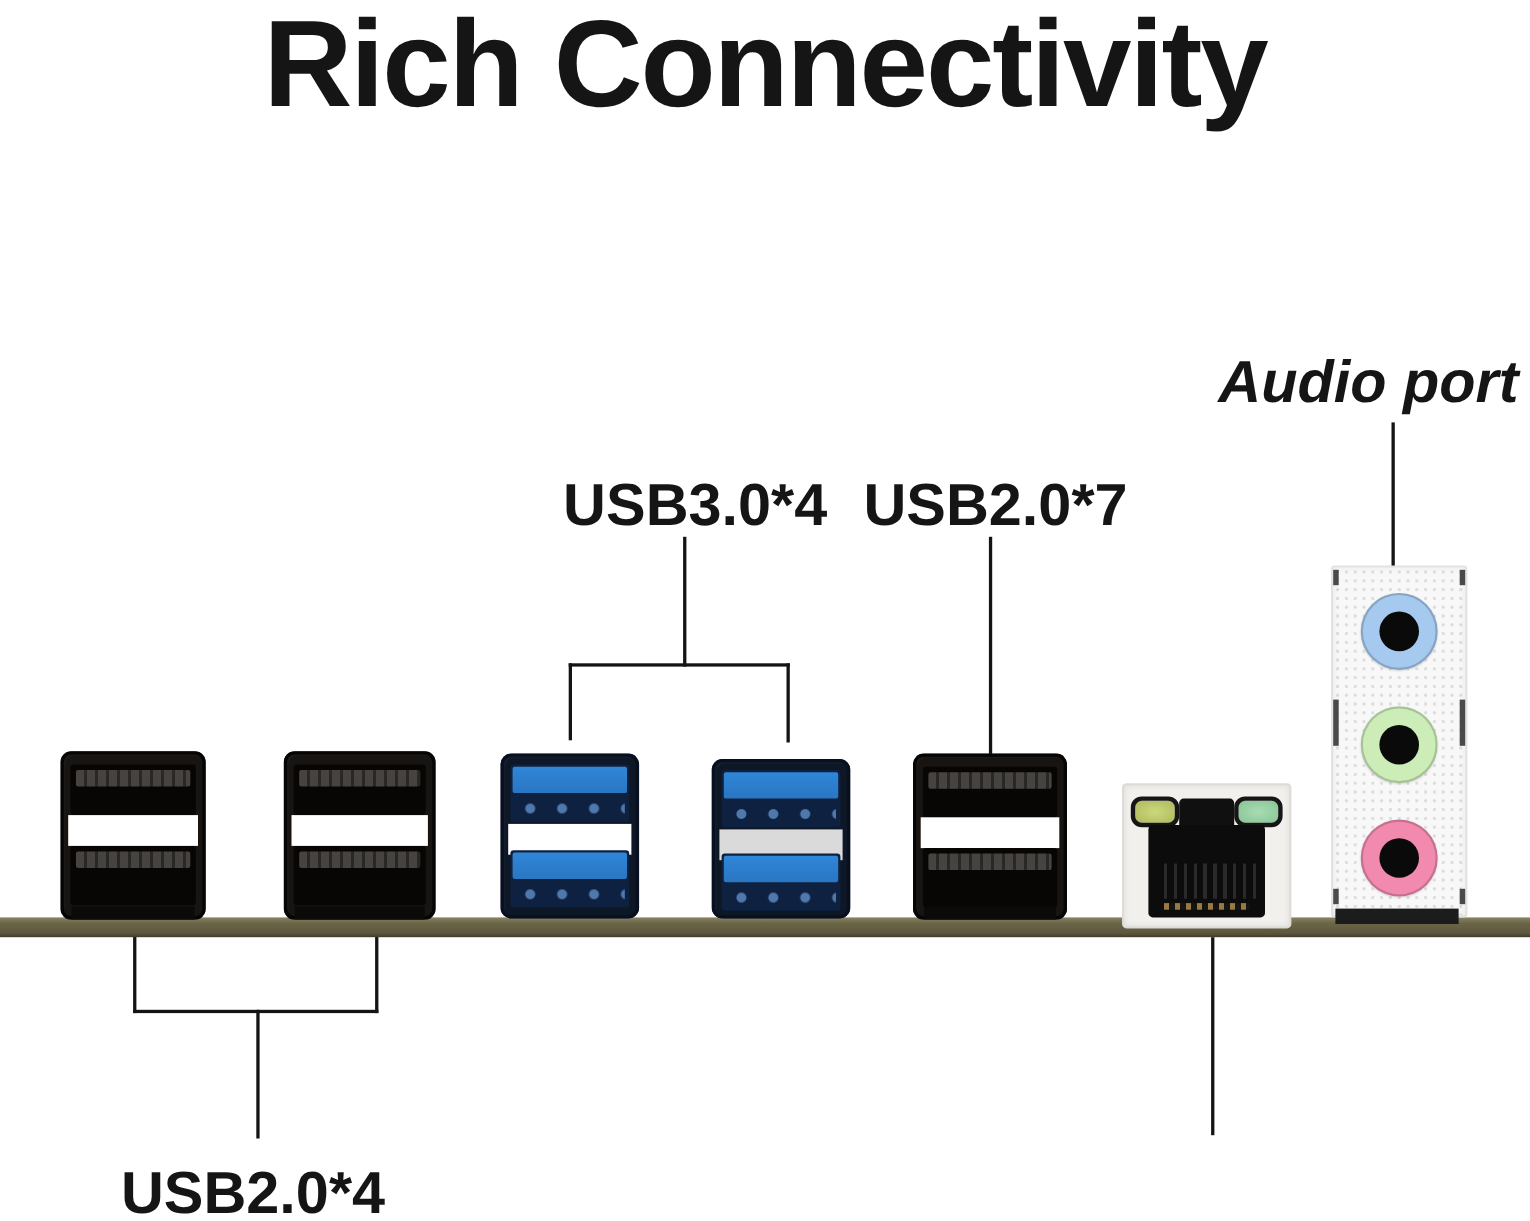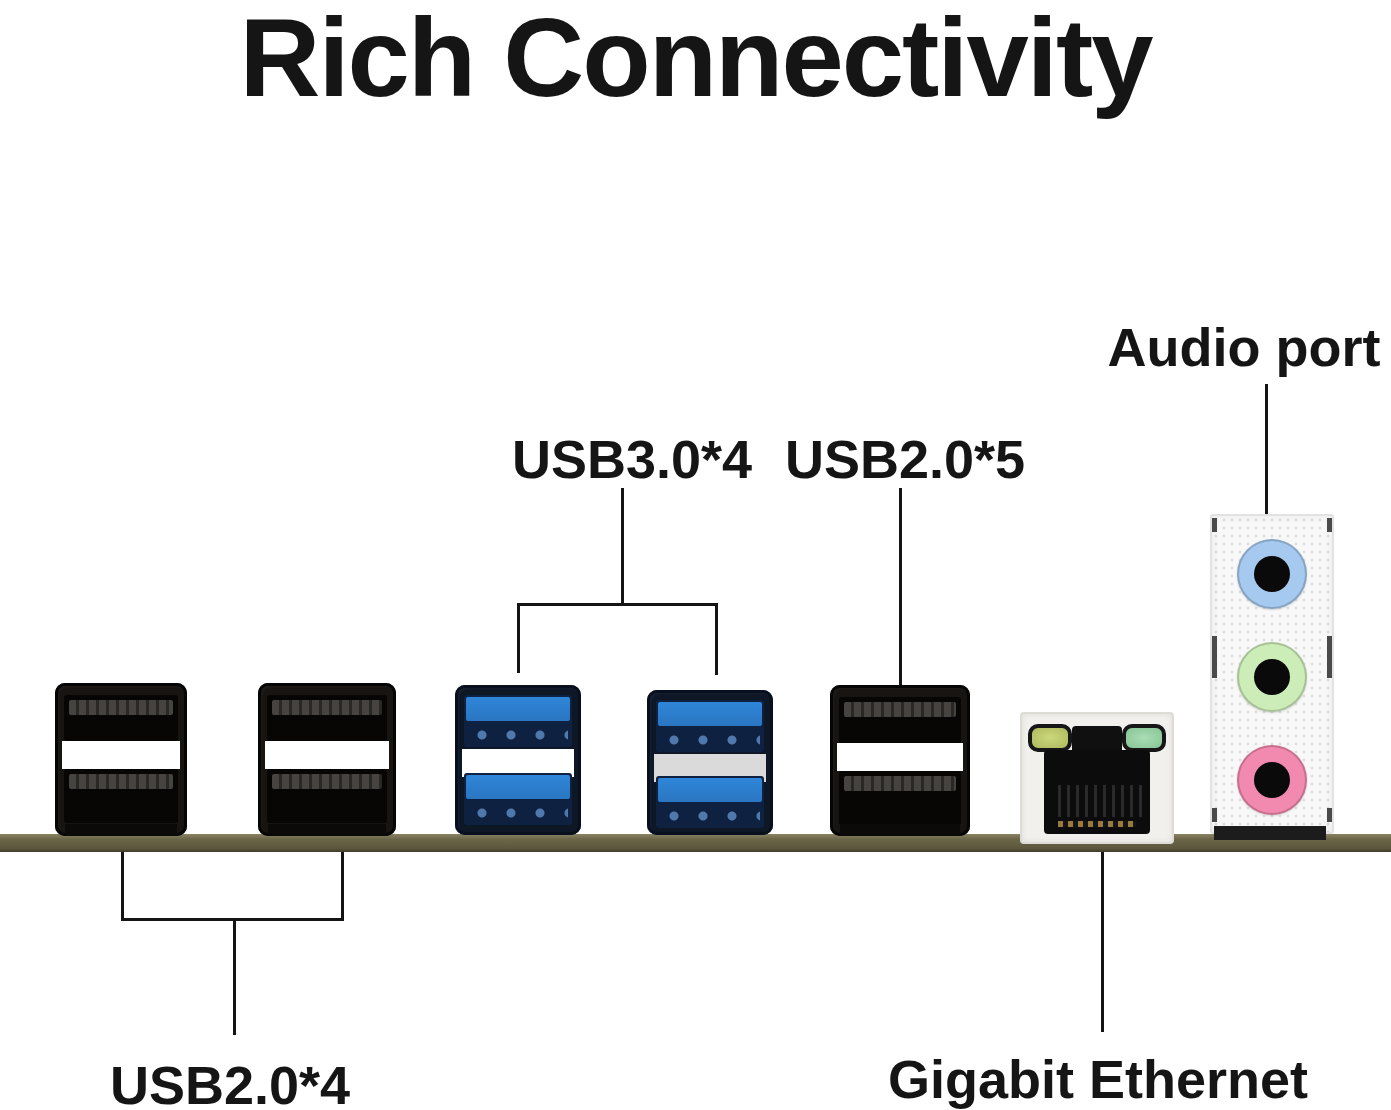--- a/index.html
+++ b/index.html
@@ -78,24 +78,23 @@
   .afoot{position:absolute;left:1214px;top:826px;width:112px;height:14px;background:#1c1c1c;}
 </style>
 </head>
 <body>
 
 <div class="stage">
 
   <div class="title">Rich Connectivity</div>
 
   <div class="lbl" style="left:617px;top:432px;margin-left:15px;">USB3.0*4</div>
-  <div class="lbl" style="left:905px;top:432px;">USB2.0*5</div>
-  <div class="lbl" style="left:1244px;top:320px;">Audio port</div>
+  <div class="lbl" style="left:905px;top:432px;">USB2.0*7</div>
+  <div class="lbl" style="left:1244px;top:320px;font-style:italic;">Audio port</div>
   <div class="lbl" style="left:230px;top:1058px;">USB2.0*4</div>
-  <div class="lbl" style="left:1098px;top:1052px;">Gigabit Ethernet</div>
 
   <div class="line v" style="left:621px;top:488px;height:118px;"></div>
   <div class="line h" style="left:517px;top:603px;width:201px;"></div>
   <div class="line v" style="left:517px;top:603px;height:70px;"></div>
   <div class="line v" style="left:715px;top:603px;height:72px;"></div>
 
   <div class="line v" style="left:899px;top:488px;height:198px;"></div>
 
   <div class="line v" style="left:1265px;top:384px;height:131px;"></div>
 

